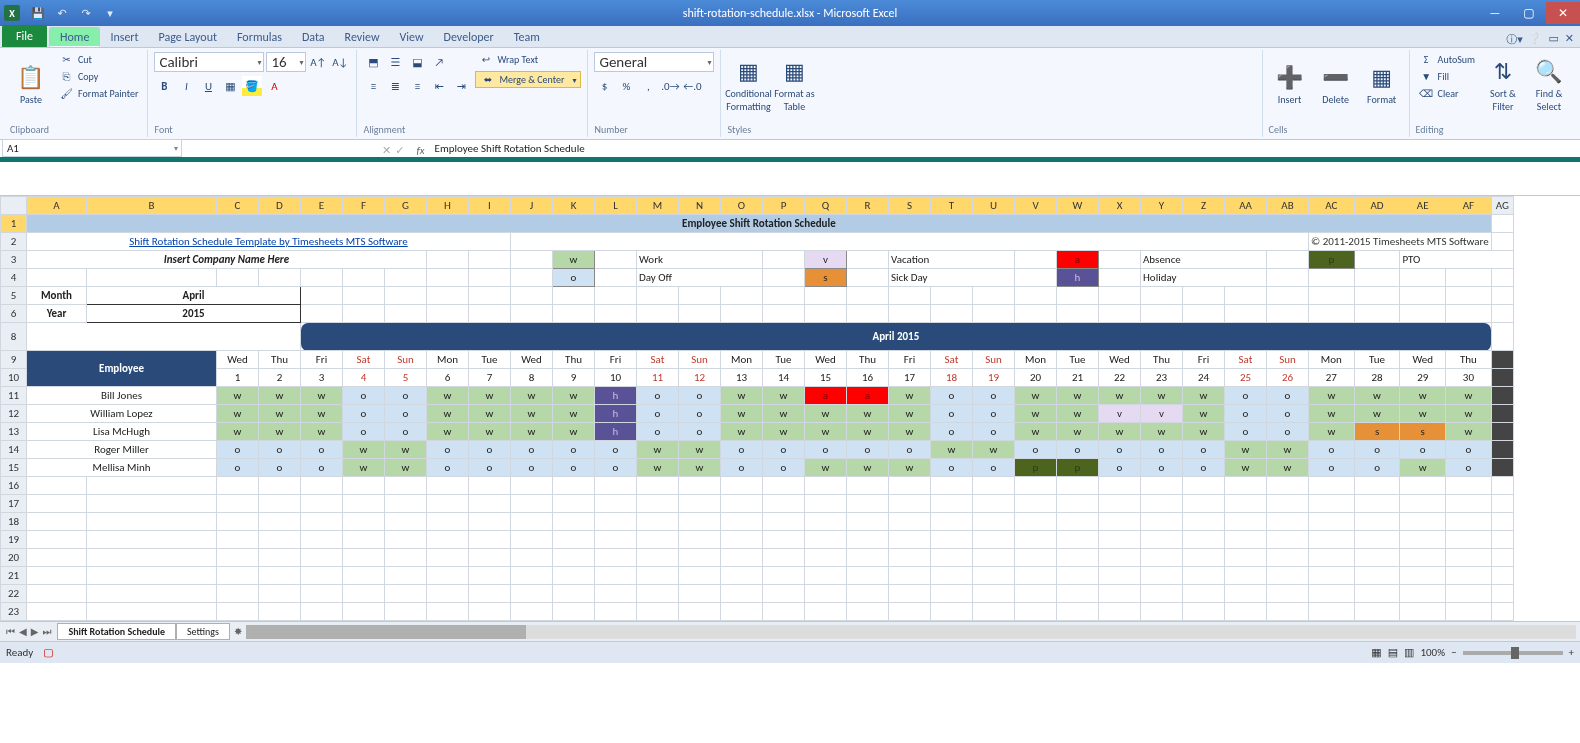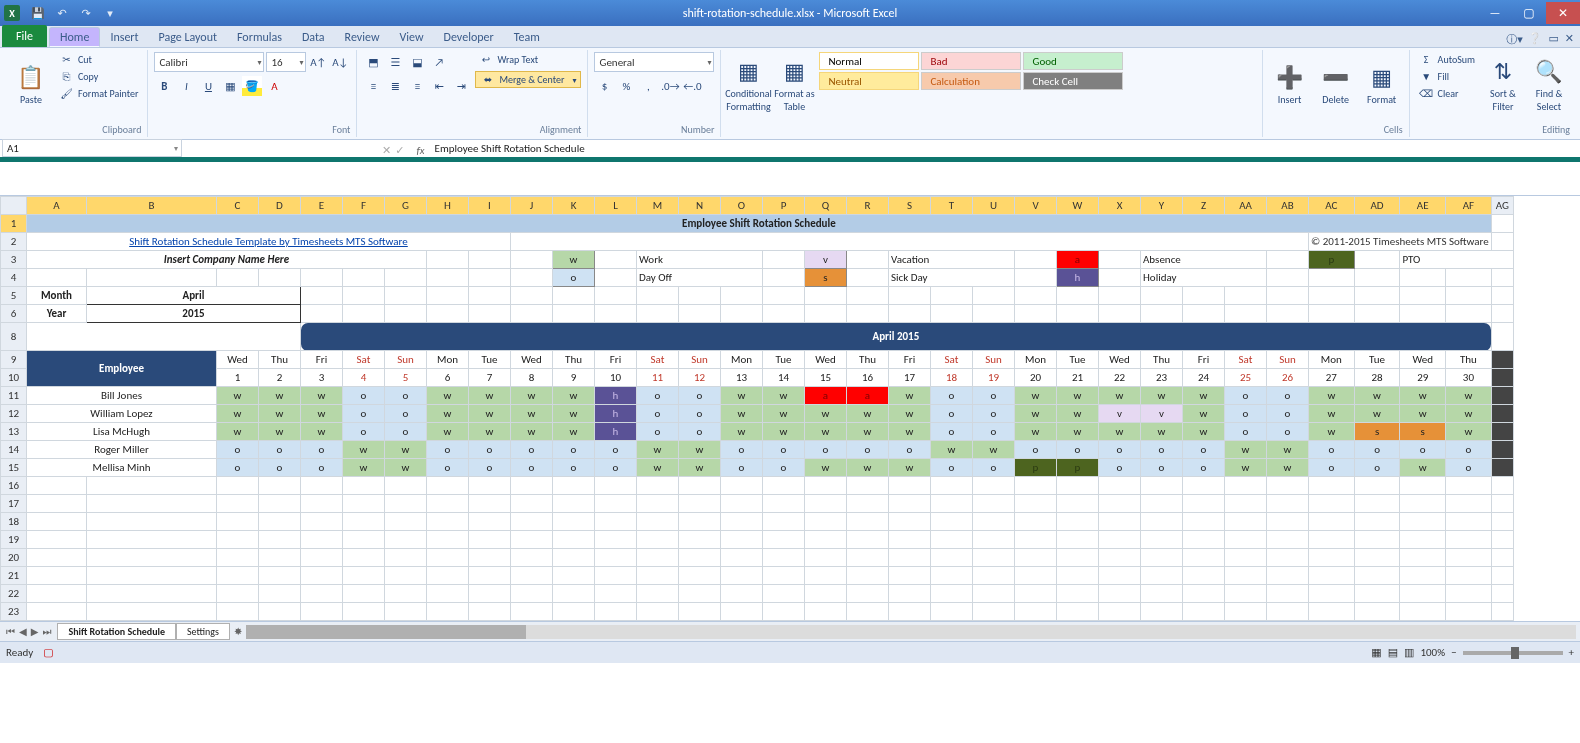--- a/index.html
+++ b/index.html
@@ -13,34 +13,34 @@
 .titlebar .qat .qbtn { width: 20px; height: 18px; display: flex; align-items: center; justify-content: center; color: #fff; opacity: .85; }
 .titlebar .title { position: absolute; left: 0; right: 0; text-align: center; font-size: 12px; pointer-events: none; }
 .titlebar .winbtns { margin-left: auto; display: flex; }
 .titlebar .winbtns div { width: 34px; height: 22px; display: flex; align-items: center; justify-content: center; color: #fff; font-size: 12px; }
 .titlebar .winbtns .close { background: #c75050; }
 
 
 .tabs { display: flex; align-items: flex-end; height: 22px; background: #dfe7f3; border-bottom: 1px solid #b8c9e0; padding-left: 2px; position: relative; }
 .tabs .filebtn { background: #1b8a3e; color: #fff; padding: 3px 14px; font-size: 12px; height: 22px; display: flex; align-items: center; border-radius: 2px 2px 0 0; margin-right: 2px; }
 .tabs .tab { padding: 3px 10px; font-size: 12px; height: 20px; display: flex; align-items: center; color: #3b5c8a; position: relative; }
-.tabs .tab.active { background: #c4b5fd; border: 1px solid #b8c9e0; border-bottom: 1px solid #f4f8fe; border-radius: 3px 3px 0 0; }
+.tabs .tab.active { background: #86efac; border: 1px solid #b8c9e0; border-bottom: 1px solid #f4f8fe; border-radius: 3px 3px 0 0; }
 .tabs .help { margin-left: auto; display: flex; gap: 6px; padding-right: 6px; color: #3b5c8a; }
 
 
 .ribbon { display: flex; height: 92px; background: #f4f8fe; border-bottom: 1px solid #b8c9e0; padding: 2px 4px; }
 .group { border-right: 1px solid #d1deee; display: flex; flex-direction: column; padding: 0 6px; }
 .group .body { flex: 1; display: flex; align-items: flex-start; gap: 4px; padding-top: 2px; }
-.group .label { text-align: right; font-size: 10px; color: #6a7f9a; height: 14px; }
+.group .label { text-align: left; font-size: 10px; color: #6a7f9a; height: 14px; }
 .btn-big { display: flex; flex-direction: column; align-items: center; justify-content: center; width: 42px; height: 66px; font-size: 10px; text-align: center; color: #2a4a7a; }
 .btn-big .ico { font-size: 22px; margin-bottom: 2px; }
 .stackv { display: flex; flex-direction: column; gap: 2px; justify-content: center; }
 .sbtn { display: flex; align-items: center; gap: 4px; font-size: 10px; color: #2a4a7a; padding: 1px 3px; white-space: nowrap; }
 .sbtn .ico { width: 15px; display: inline-block; text-align: center; }
-.drop { display: flex; align-items: center; height: 20px; border: 1px solid #b8c9e0; background: #fff; font-size: 11px; padding: 0 14px 0 4px; position: relative; color: #333; }
+.drop { display: flex; align-items: center; height: 20px; border: 1px solid #b8c9e0; background: #fff; font-size: 15px; padding: 0 14px 0 4px; position: relative; color: #333; }
 .drop::after { content: "▾"; position: absolute; right: 2px; font-size: 8px; color: #666; }
 .btnrow { display: flex; gap: 2px; }
 .tb { width: 20px; height: 20px; display: flex; align-items: center; justify-content: center; font-size: 11px; color: #2a4a7a; }
 .style-pill { height: 18px; border: 1px solid #ccc; display: flex; align-items: center; padding: 0 8px; font-size: 11px; }
 
 
 .formulabar { display: flex; align-items: flex-end; height: 22px; border-bottom: 5px solid #0f766e; background: #fff; }
 .namebox { width: 180px; border: 1px solid #c9d3df; height: 18px; display: flex; align-items: center; padding: 0 4px; font-size: 11px; margin-left: 2px; position: relative; }
 .namebox::after { content: "▾"; position: absolute; right: 3px; font-size: 8px; color: #888; }
 .fx { margin: 0 8px; font-style: italic; color: #666; }
@@ -240,29 +240,22 @@
   <div class="group" style="flex:1">
     <div class="body">
       <div class="btn-big">
           <span class="ico">▦</span>
           <span>Conditional Formatting</span>
         </div>
       <div class="btn-big">
           <span class="ico">▦</span>
           <span>Format as Table</span>
         </div>
-      <div id="stylepills" style="display:grid;grid-template-columns:repeat(3,100px);gap:2px;">
-          <div class="style-pill" style="background: rgb(255, 255, 255); color: rgb(0, 0, 0); border-color: rgb(245, 214, 122);">Normal</div>
-          <div class="style-pill" style="background: rgb(252, 213, 213); color: rgb(156, 0, 6); border-color: rgb(204, 204, 204);">Bad</div>
-          <div class="style-pill" style="background: rgb(198, 239, 206); color: rgb(0, 97, 0); border-color: rgb(204, 204, 204);">Good</div>
-          <div class="style-pill" style="background: rgb(255, 235, 156); color: rgb(156, 87, 0); border-color: rgb(245, 214, 122);">Neutral</div>
-          <div class="style-pill" style="background: rgb(247, 202, 172); color: rgb(197, 90, 17); border-color: rgb(204, 204, 204);">Calculation</div>
-          <div class="style-pill" style="background: rgb(128, 128, 128); color: rgb(255, 255, 255); border-color: rgb(204, 204, 204);">Check Cell</div>
-        </div>
     </div>
+    <div class="label">Styles</div>
   </div>
 
   <div class="group">
     <div class="body">
       <div class="btn-big">
           <span class="ico">➕</span>
           <span>Insert</span>
         </div>
       <div class="btn-big">
           <span class="ico">➖</span>

